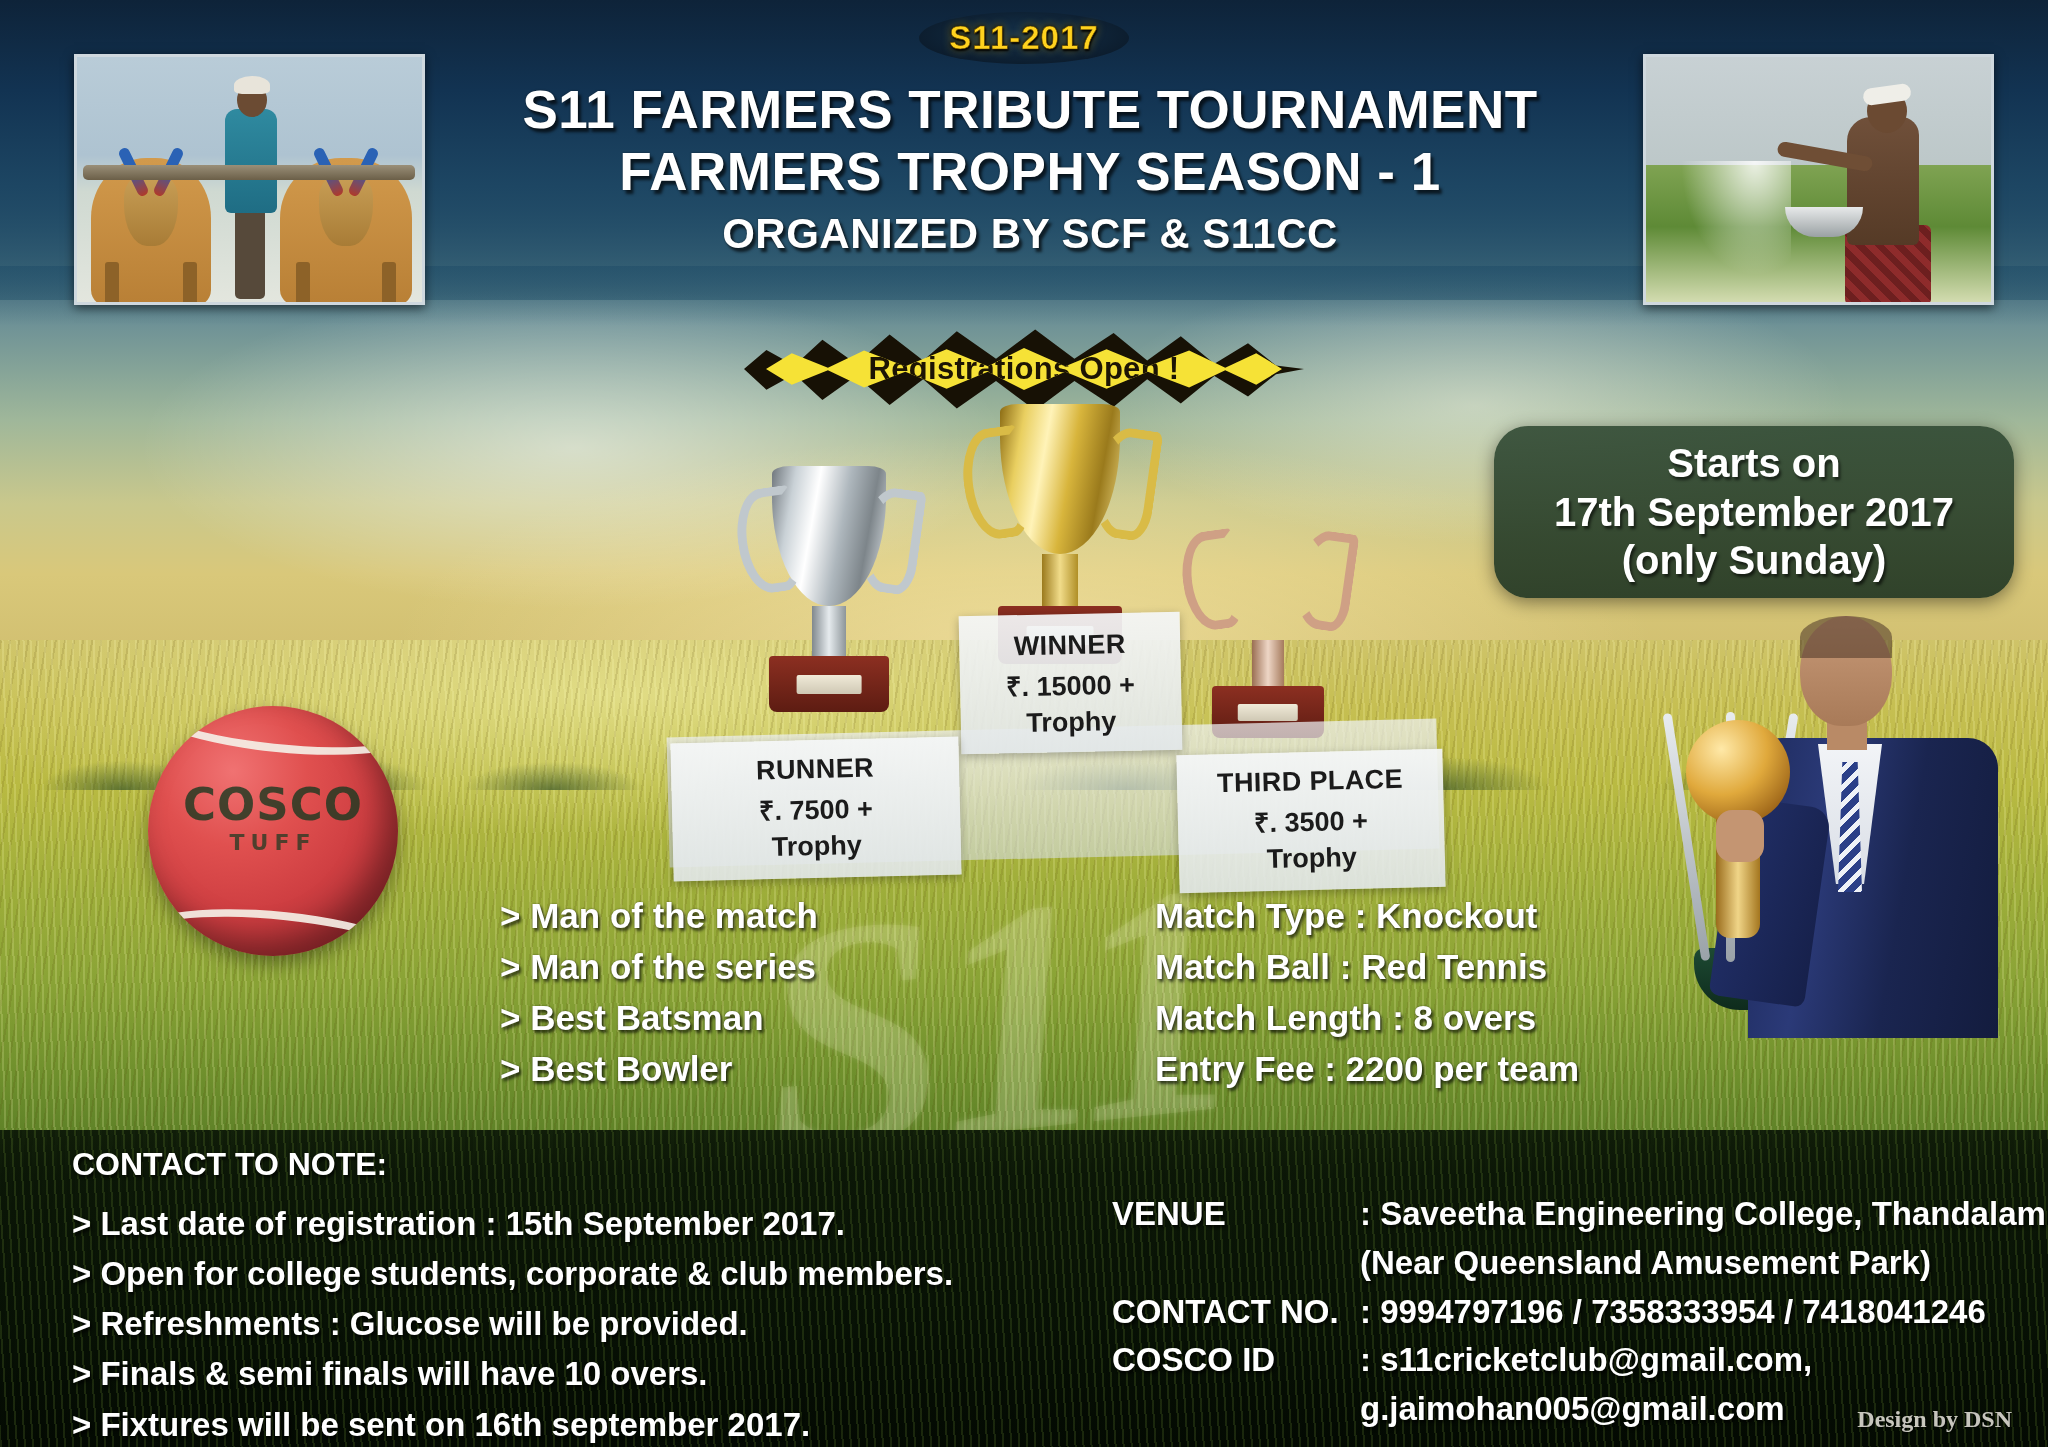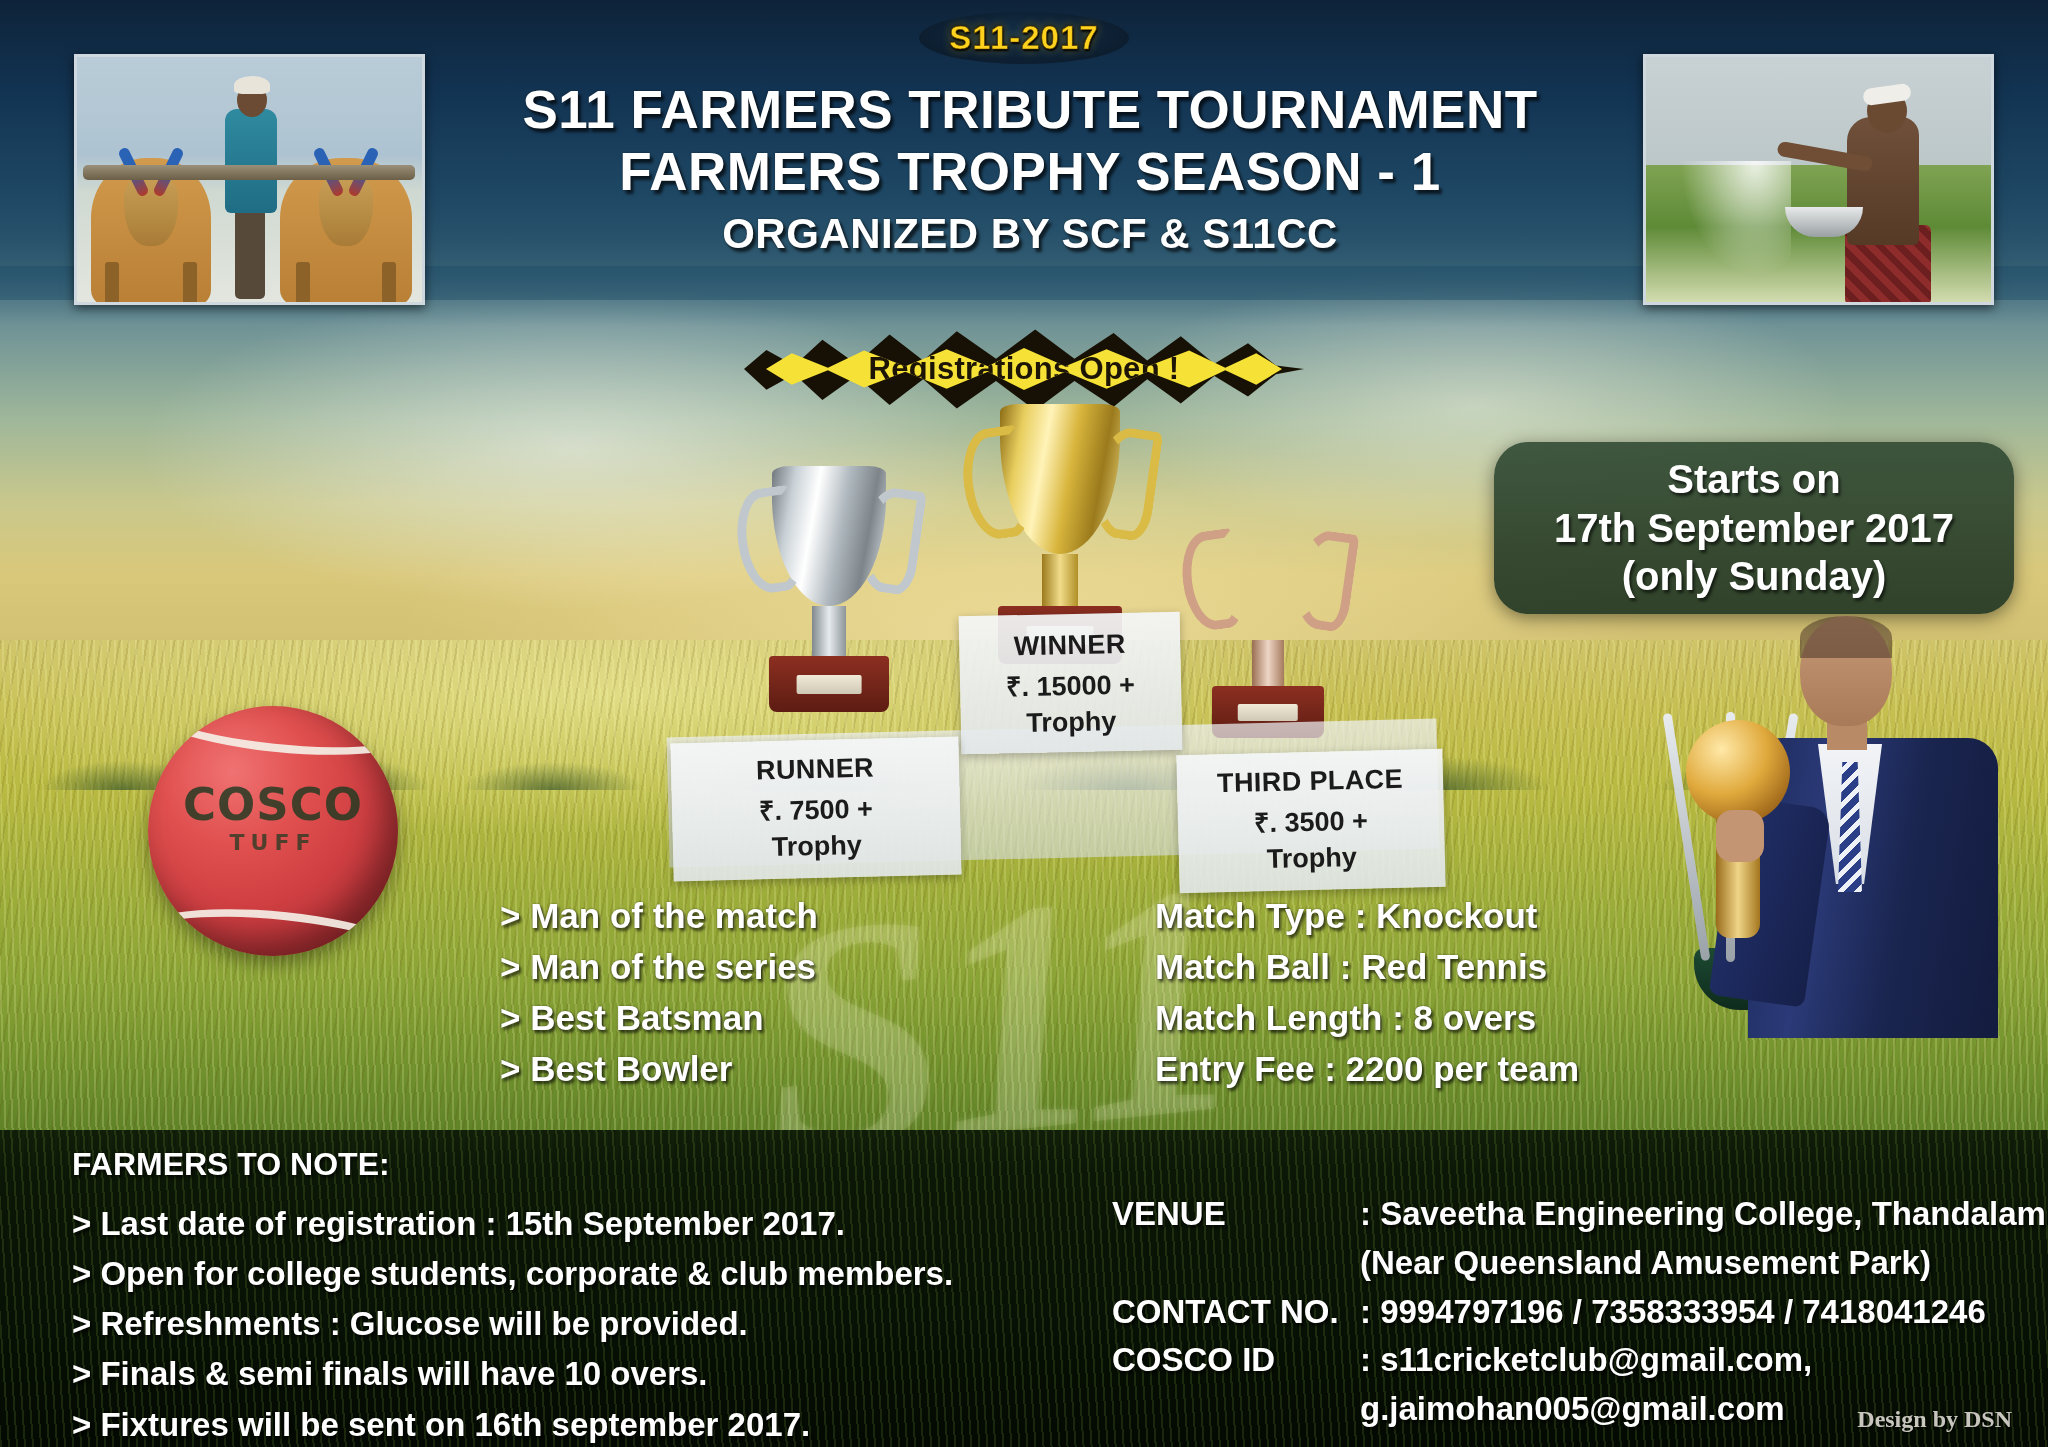--- a/index.html
+++ b/index.html
@@ -160,21 +160,20 @@
     font-size:31px;font-weight:bold;color:#1c1404;letter-spacing:.3px;
   }
 
   
   #starts-box{
     position:absolute;right:34px;top:426px;width:520px;height:172px;
     border-radius:34px;
     background:linear-gradient(180deg,rgba(45,70,48,.88),rgba(30,52,34,.90));
     display:flex;flex-direction:column;align-items:center;justify-content:center;
     box-shadow:0 4px 18px rgba(0,0,0,.45);
-    margin-top:16px;
   }
   #starts-box div{
     color:#fff;font-weight:bold;font-size:40px;line-height:1.22;
     text-shadow:2px 3px 3px rgba(0,0,0,.6);
   }
 
   
   .trophy{position:absolute;}
   .cup{position:relative;}
   .cup .bowl{
@@ -466,21 +465,21 @@
     <div id="mt-head"></div>
     <div id="mt-hair"></div>
     <div id="mt-arm"></div>
     <div class="mt-rod" id="mt-rod2"></div>
     <div id="mt-cup-stem"></div>
     <div id="mt-cup-ball"></div>
     <div id="mt-hand"></div>
   </div>
 
   <div id="points-block" class="mid-text">
-    <div id="points-title">FARMERS TO NOTE:</div>
+    <div id="points-title">CONTACT TO NOTE:</div>
     <ul>
       <li>&gt; Last date of registration : 15th September 2017.</li>
       <li>&gt; Open for college students, corporate &amp; club members.</li>
       <li>&gt; Refreshments : Glucose will be provided.</li>
       <li>&gt; Finals &amp; semi finals will have 10 overs.</li>
       <li>&gt; Fixtures will be sent on 16th september 2017.</li>
     </ul>
   </div>
 
   <div id="contact-block" class="mid-text">

